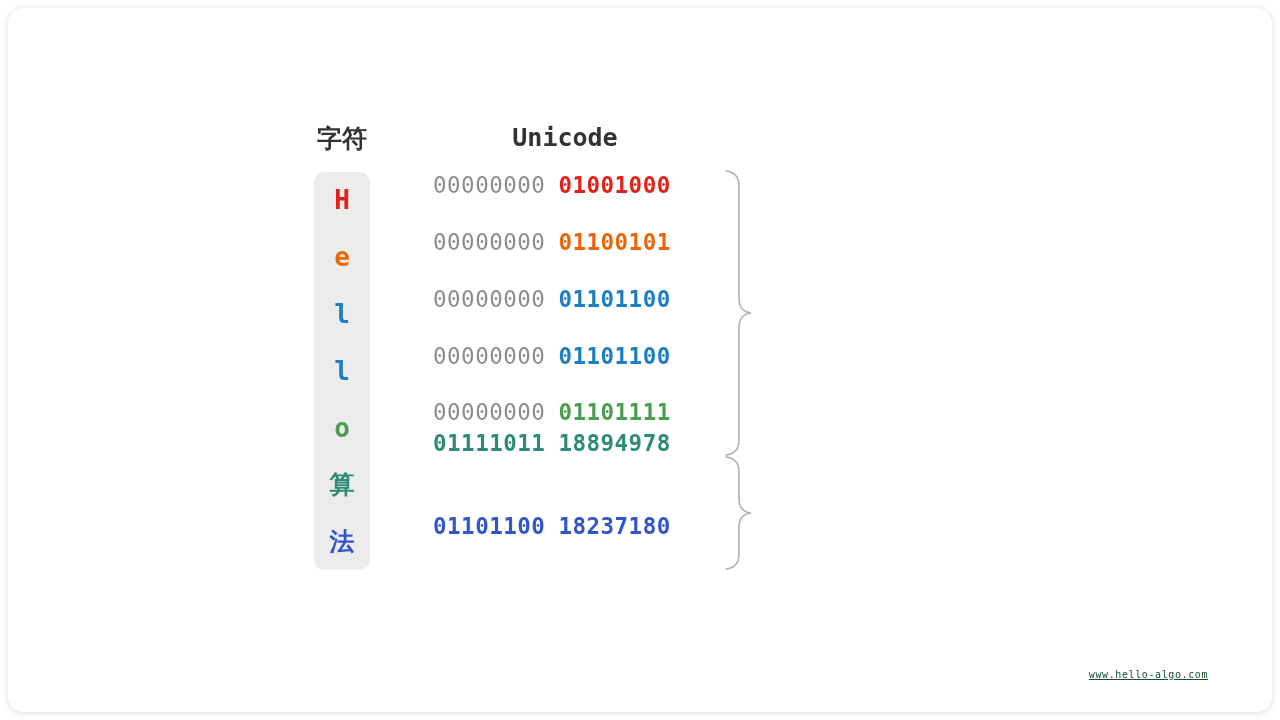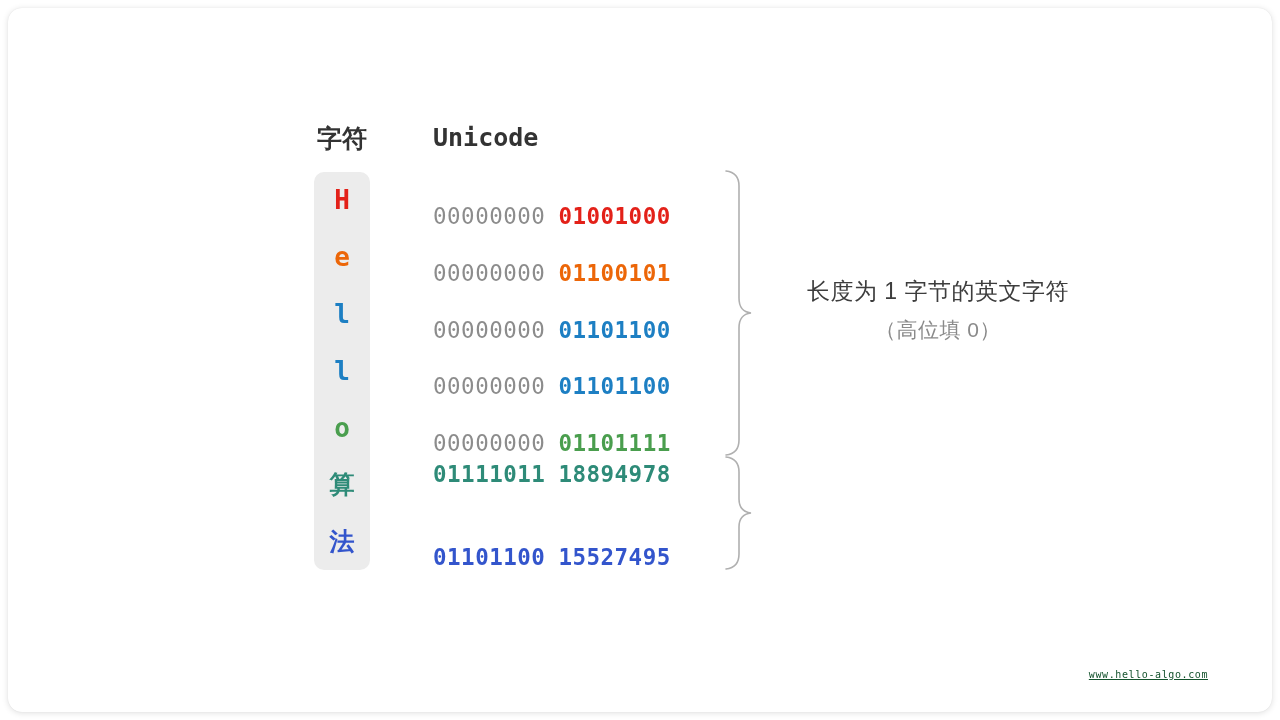--- a/index.html
+++ b/index.html
@@ -32,21 +32,21 @@
     white-space: nowrap;
   }
   #hdr-char {
     left: 306px;  top: 114px; width: 56px;
     text-align: center;
     font-size: 25px;
     font-family: Liberation Serif, serif;
   }
   #hdr-unicode {
     left: 425px; top: 115px; width: 264px;
-    text-align: left;
+    text-align: center;
     font-size: 25px;
   }
 
   
   #char-column {
     position: absolute;
     left: 306px;
     top: 164px;
     width: 56px;
     height: 398px;
@@ -71,21 +71,21 @@
     font-size: 25px;
   }
 
   
   .bin-row {
     position: absolute;
     left: 425px;
     width: 264px;
     height: 56.85px;
     display: flex;
-    align-items: flex-end;
+    align-items: flex-start;
     justify-content: flex-start;
     font-family: "DejaVu Sans Mono", "Liberation Mono", monospace;
     font-size: 22.5px;
     letter-spacing: 0.5px;
     white-space: pre;
   }
   .bin-hi  { font-weight: bold; }
   .bin-sep { display: inline-block; width: 13px; }
   .bin-lo  { font-weight: bold; }
 
@@ -142,21 +142,21 @@
       <div class="char-cell cjk" style="top: 341.143px; color: rgb(51, 85, 204);">法</div>
     </div>
 
   <div id="rows-layer">
       <div class="bin-row" style="top: 164px;"><span class="bin-hi" style="color: rgb(140, 140, 140); font-weight: normal;">00000000</span><span class="bin-sep"></span><span class="bin-lo" style="color: rgb(227, 33, 25);">01001000</span></div>
       <div class="bin-row" style="top: 220.857px;"><span class="bin-hi" style="color: rgb(140, 140, 140); font-weight: normal;">00000000</span><span class="bin-sep"></span><span class="bin-lo" style="color: rgb(236, 102, 8);">01100101</span></div>
       <div class="bin-row" style="top: 277.714px;"><span class="bin-hi" style="color: rgb(140, 140, 140); font-weight: normal;">00000000</span><span class="bin-sep"></span><span class="bin-lo" style="color: rgb(29, 127, 195);">01101100</span></div>
       <div class="bin-row" style="top: 334.571px;"><span class="bin-hi" style="color: rgb(140, 140, 140); font-weight: normal;">00000000</span><span class="bin-sep"></span><span class="bin-lo" style="color: rgb(29, 127, 195);">01101100</span></div>
       <div class="bin-row" style="top: 391.429px;"><span class="bin-hi" style="color: rgb(140, 140, 140); font-weight: normal;">00000000</span><span class="bin-sep"></span><span class="bin-lo" style="color: rgb(74, 158, 78);">01101111</span></div>
       <div class="bin-row" style="top: 422px;"><span class="bin-hi" style="color: rgb(46, 139, 120); font-weight: bold;">01111011</span><span class="bin-sep"></span><span class="bin-lo" style="color: rgb(46, 139, 120);">18894978</span></div>
-      <div class="bin-row" style="top: 505.143px;"><span class="bin-hi" style="color: rgb(51, 85, 204); font-weight: bold;">01101100</span><span class="bin-sep"></span><span class="bin-lo" style="color: rgb(51, 85, 204);">15527495</span></div>
+      <div class="bin-row" style="top: 505.143px;"><span class="bin-hi" style="color: rgb(51, 85, 204); font-weight: bold;">01101100</span><span class="bin-sep"></span><span class="bin-lo" style="color: rgb(51, 85, 204);">18237180</span></div>
     </div>
 
   <svg class="brace" id="brace-1" style="left:716px; top:160px;" width="34" height="290" viewBox="0 0 34 290">
     <path d="M 2 3
              C 11 4, 15 9, 15 18
              L 15 130
              C 15 140, 19 144, 27 145
              C 19 146, 15 150, 15 160
              L 15 272
              C 15 281, 11 286, 2 287" fill="none" stroke="#b0b0b0" stroke-width="1.6" stroke-linecap="round"></path>
@@ -165,21 +165,17 @@
   <svg class="brace" id="brace-2" style="left:716px; top:446px;" width="34" height="120" viewBox="0 0 34 120">
     <path d="M 2 3
              C 11 4, 15 9, 15 18
              L 15 45
              C 15 54, 19 58, 27 59
              C 19 60, 15 64, 15 73
              L 15 100
              C 15 109, 11 114, 2 115" fill="none" stroke="#b0b0b0" stroke-width="1.6" stroke-linecap="round"></path>
   </svg>
 
-  <div class="annot" id="annot-1" style="left:768px; top:268px; width:324px;">
-    <div class="annot-main">长度为 1 字节的英文字符</div>
-    <div class="annot-sub">（高位填 0）</div>
-  </div>
 
 
   <div id="watermark">www.hello-algo.com</div>
 
 </div>
 
 </body></html>

